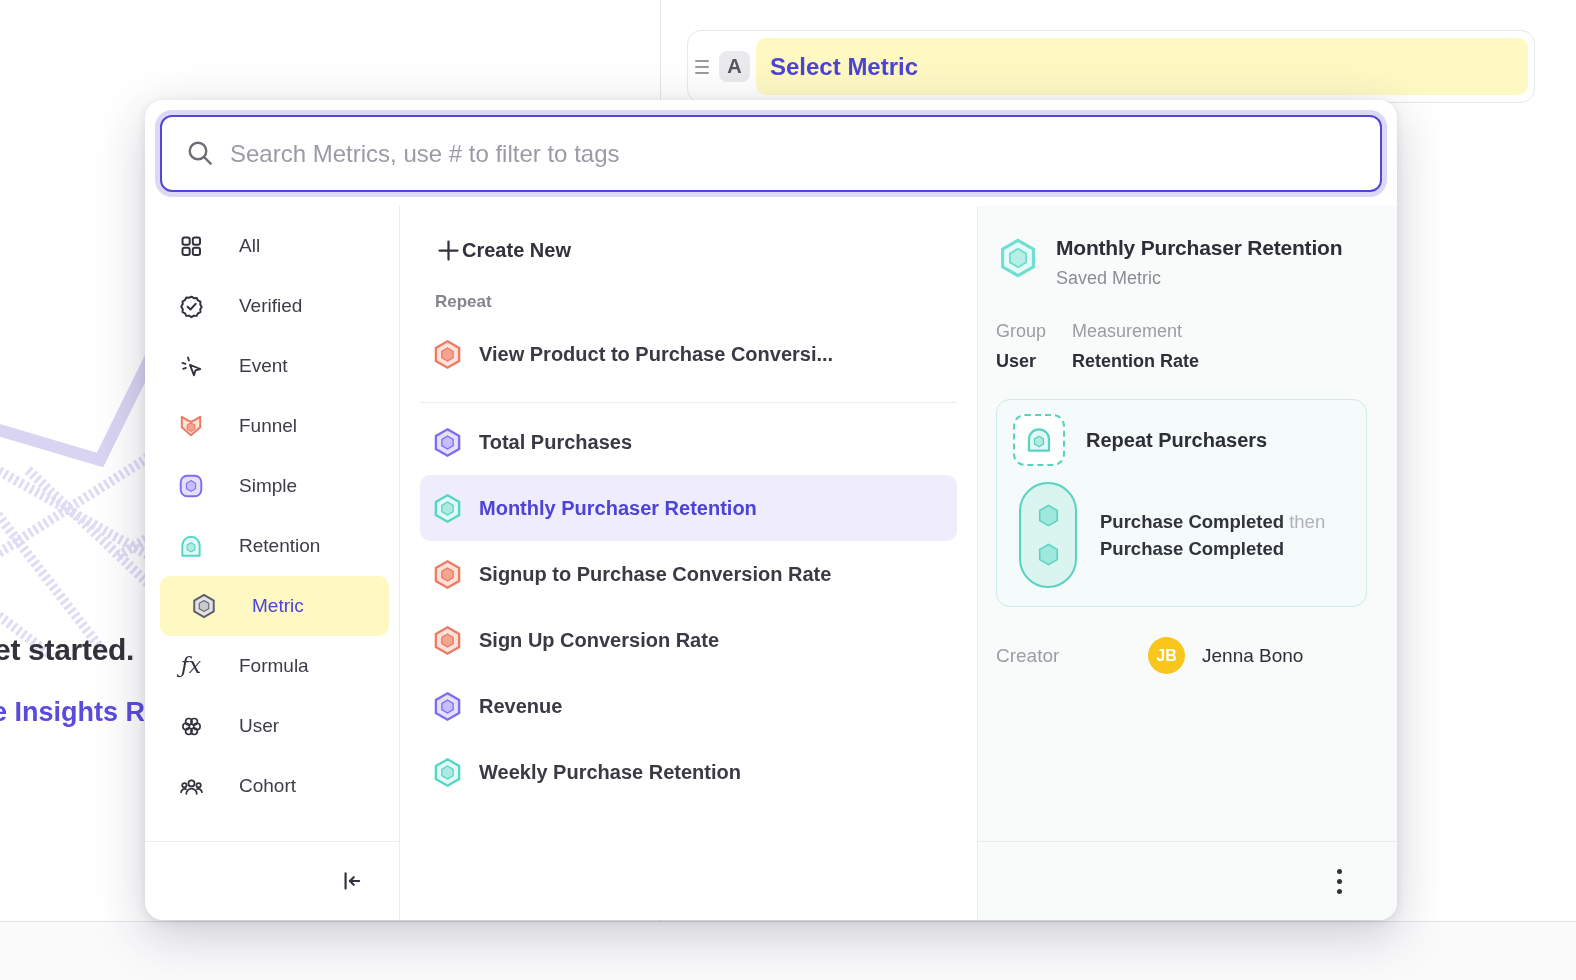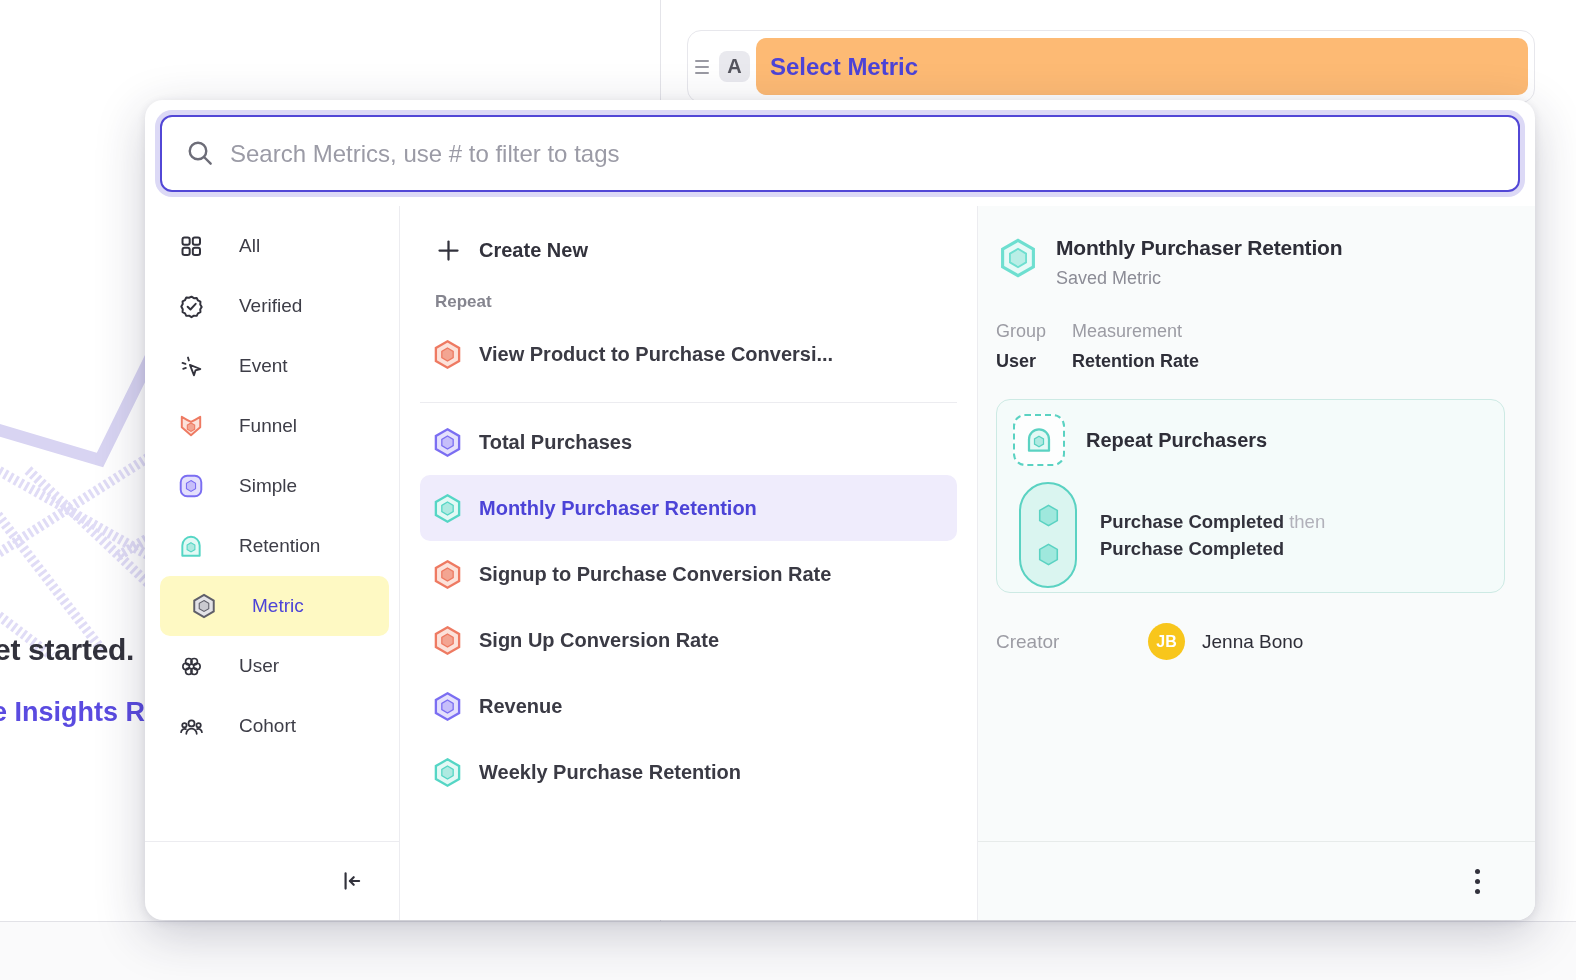--- a/index.html
+++ b/index.html
@@ -16,25 +16,25 @@
   .bg-link { position:absolute; left:-8px; top:697px; font-size:27px; font-weight:600; color:#5a4be0; }
 
   
   .metric-row-card { position:absolute; left:687px; top:30px; width:848px; height:73px;
     background:#ffffff; border:1px solid #e7e7ec; border-radius:14px;
     display:flex; align-items:center; padding:0 6px 0 7px; }
   .drag-handle { width:18px; display:flex; flex-direction:column; gap:4px; margin-right:6px; }
   .drag-handle span { display:block; width:14px; height:2px; background:#9a9aa3; border-radius:1px; }
   .type-badge { width:31px; height:31px; border-radius:8px; background:#e9e9ee; color:#55555e;
     font-size:20px; font-weight:bold; display:flex; align-items:center; justify-content:center; margin-right:6px; }
-  .metric-pill { flex:1; height:57px; border-radius:10px; background:#fdba74; display:flex; align-items:center;
+  .metric-pill { flex:1; height:57px; border-radius:10px; background:#fef9c3; display:flex; align-items:center;
     padding-left:14px; font-size:24px; font-weight:600; color:#4c43d7; }
 
   
-  .modal { position:absolute; left:145px; top:100px; width:1390px; height:820px; background:#ffffff;
+  .modal { position:absolute; left:145px; top:100px; width:1252px; height:820px; background:#ffffff;
     border-radius:18px; box-shadow:0 14px 50px rgba(35,35,70,0.22), 0 2px 8px rgba(35,35,70,0.10);
     display:flex; flex-direction:column; overflow:hidden; }
   .search-wrap { padding:15px 15px 14px 15px; }
   .search-box { position:relative; }
   .search-input { width:100%; height:77px; border:2px solid #5247d6; border-radius:12px;
     box-shadow:0 0 0 5px #dcd9f6; outline:none; font-family:"Liberation Sans", sans-serif;
     font-size:24px; color:#32323c; padding:0 20px 0 68px; background:#fff; }
   .search-input::placeholder { color:#9b9ba6; }
   .search-icon { position:absolute; left:24px; top:22px; pointer-events:none; }
 
@@ -48,21 +48,21 @@
   .side-item.selected { background:#fef9c3; color:#4c43d7;padding-left:31px; }
   .side-ico { width:26px; height:26px; display:flex; align-items:center; justify-content:center; flex:0 0 26px; }
   .fx { font-family:"DejaVu Serif", serif; font-style:italic; font-size:22px; color:#32323c; line-height:1; }
   .sidebar-footer { height:79px; border-top:1px solid #ececf0; display:flex; align-items:center;
     justify-content:flex-end; padding-right:28px; }
   .collapse-btn { width:40px; height:40px; display:flex; align-items:center; justify-content:center;
     border-radius:8px; cursor:pointer; }
 
   
   .list-col { width:578px; border-right:1px solid #ececf0; padding:16px 20px 0 20px; overflow:hidden; }
-  .create-new { height:56px; display:flex; align-items:center; gap:17px; padding-left:15px;
+  .create-new { height:56px; display:flex; align-items:center; padding-left:15px;
     font-size:20px; font-weight:600; color:#32323c; border-radius:10px; cursor:pointer; }
   .section-label { font-size:17px; font-weight:600; color:#85858f; margin:14px 0 10px 15px; }
   .metric-item { height:64px; display:flex; align-items:center; gap:16px; padding-left:12px;
     border-radius:10px; cursor:pointer; font-size:20px; font-weight:600; color:#3a3a44; }
   .metric-item.selected { background:#efecfc; color:#4c43d7; }
   .metric-item .name { white-space:nowrap; overflow:hidden; text-overflow:ellipsis; }
   .list-divider { height:1px; background:#ececf0; margin:16px 0 6px 0; }
   .metrics-group .metric-item { height:66px; }
 
   
@@ -77,21 +77,21 @@
   .detail { flex:1; background:#f9fbfb; display:flex; flex-direction:column; }
   .detail-scroll { flex:1; padding:16px 16px 0 18px; }
   .detail-head { display:flex; gap:16px; margin-top:14px; }
   .detail-title { font-size:21px; font-weight:bold; color:#2e2e38; letter-spacing:-0.2px; }
   .detail-sub { font-size:18px; color:#8c8c96; margin-top:8px; }
   .fields { display:flex; gap:26px; margin-top:32px; }
   .field-label { font-size:18px; color:#9c9ca4; }
   .field-value { font-size:18px; font-weight:600; color:#2e2e38; margin-top:9px; }
 
   .def-card { margin-top:27px; margin-right:14px; background:#f4fbfa; border:1px solid #cdeae4;
-    border-radius:14px; padding:14px 16px 4px 16px; }
+    border-radius:14px; padding:14px 16px 18px 16px; }
   .def-head { display:flex; align-items:center; gap:21px; }
   .def-icon-box { width:52px; height:52px; border:2px dashed #5ad2c2; border-radius:12px; background:#fdfefe;
     display:flex; align-items:center; justify-content:center; }
   .def-title { font-size:20px; font-weight:bold; color:#2e2e38; }
   .def-body { display:flex; gap:23px; margin-top:16px; margin-left:6px; }
   .def-capsule { width:58px; height:106px; border:2px solid #5ad2c2; border-radius:29px;
     background:rgba(126,222,207,0.22); display:flex; flex-direction:column; align-items:center;
     justify-content:center; gap:12px; }
   .def-steps { display:flex; flex-direction:column; justify-content:center; gap:5px; }
   .step-line { font-size:18.5px; font-weight:600; color:#32323c; }
@@ -225,20 +225,26 @@
         <div class="side-item selected">
           <span class="side-ico variant-gray">
             <svg width="26" height="26" viewBox="0 0 24 24">
               <path class="hex-outer" d="M12 1.8 L21 7 V17 L12 22.2 L3 17 V7 Z" stroke-width="1.8"></path>
               <path class="hex-inner" d="M12 7 L16.4 9.6 V14.4 L12 17 L7.6 14.4 V9.6 Z" stroke-width="1"></path>
             </svg>
             </span>
           <span>Metric</span>
         </div>
 
+        <div class="side-item">
+          <span class="side-ico">
+              <span class="fx">ƒx</span>
+            </span>
+          <span>Formula</span>
+        </div>
 
         <div class="side-item">
           <span class="side-ico">
             <svg width="25" height="25" viewBox="0 0 24 24" fill="none" stroke="#32323c" stroke-width="1.6">
               <circle cx="17.2" cy="12" r="3.1"></circle>
                 <circle cx="14.6" cy="16.6" r="3.1"></circle>
                 <circle cx="9.4" cy="16.6" r="3.1"></circle>
               <circle cx="6.8" cy="12" r="3.1"></circle>
                 <circle cx="9.4" cy="7.4" r="3.1"></circle>
                 <circle cx="14.6" cy="7.4" r="3.1"></circle>

